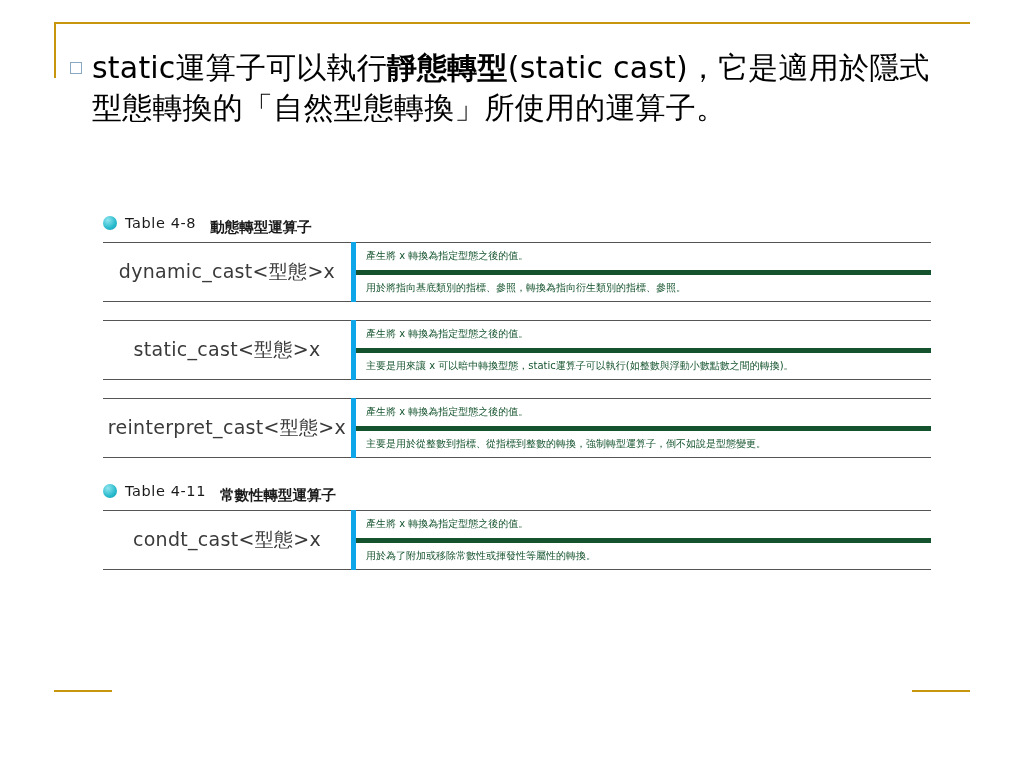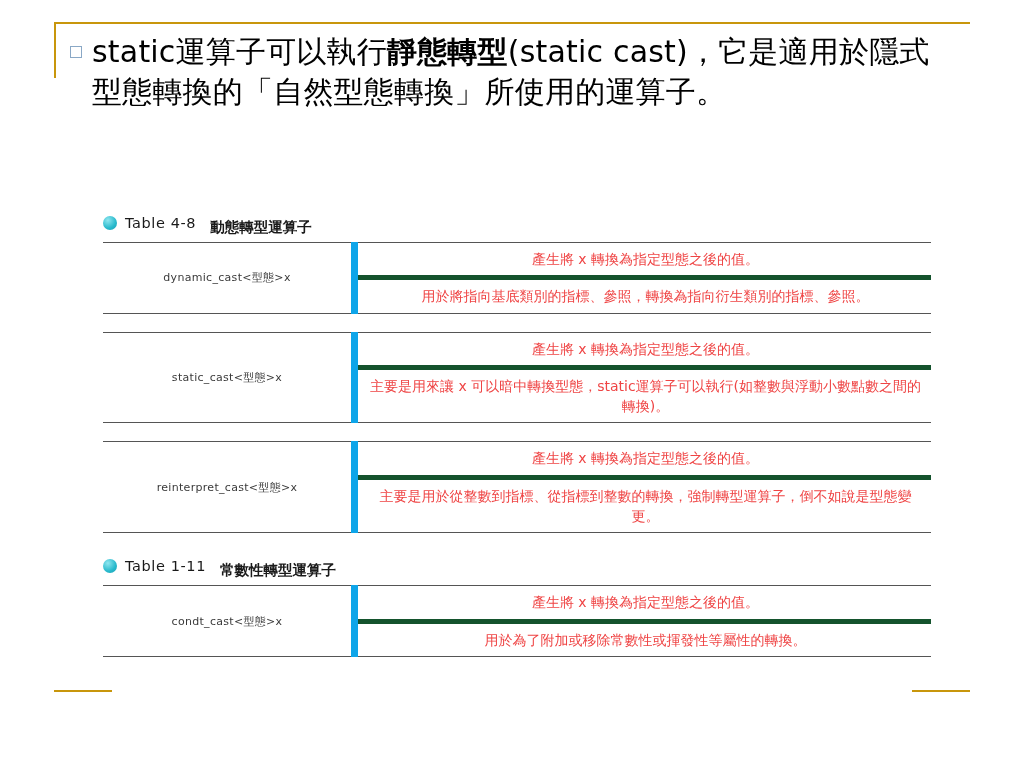--- a/index.html
+++ b/index.html
@@ -46,21 +46,21 @@
     top: 690px;
     width: 58px;
     height: 2px;
     background: #c8960c;
   }
 
   
   .bullet-block {
     position: absolute;
     left: 70px;
-    top: 32px;
+    top: 48px;
     width: 880px;
     display: flex;
     align-items: flex-start;
   }
   .bullet-marker {
     width: 22px;
     flex: 0 0 22px;
     padding-top: 14px;
     color: #7b9bbd;
     font-size: 14px;
@@ -123,41 +123,40 @@
     table-layout: fixed;
   }
   table.ops td {
     padding: 0;
     vertical-align: top;
   }
   table.ops .name-cell {
     width: 240px;
     border-top: 1.5px solid #555;
     border-bottom: 1.5px solid #555;
-    border-right: 7px solid #0ea5e9;
-    font-size: 11px;
+    border-right: 5px solid #0ea5e9;
+    font-size: 19px;
     color: #3a3a3a;
     text-align: center;
     font-family: "DejaVu Sans", "Liberation Sans", sans-serif;
     letter-spacing: 0.3px;
     vertical-align: middle;
     padding: 6px 4px;
   }
   table.ops .desc-cell {
     border-top: 1.5px solid #555;
     border-bottom: 1.5px solid #555;
     padding: 0;
   }
   .desc-line {
-    font-size: 14px;
-    color: #ef4444;
+    font-size: 10px;
+    color: #14532d;
     padding: 6px 8px 6px 10px;
     line-height: 1.45;
     font-family: "DejaVu Sans", "Liberation Sans", sans-serif;
-    text-align: center;
   }
   .desc-line + .desc-line {
     border-top: 5px solid #14532d;
   }
 </style>
 </head>
 <body>
 
 <div class="frame-top-line"></div>
 <div class="frame-left-line"></div>
@@ -209,21 +208,21 @@
       <td class="desc-cell">
         <div class="desc-line">產生將 x 轉換為指定型態之後的值。</div>
         <div class="desc-line">主要是用於從整數到指標、從指標到整數的轉換，強制轉型運算子，倒不如說是型態變更。</div>
       </td>
     </tr>
   </tbody>
     </table>
 
   <div class="tbl-caption">
     <span class="dot"></span>
-    <span class="cap-id">Table 1-11</span>
+    <span class="cap-id">Table 4-11</span>
     <span class="cap-title">常數性轉型運算子</span>
   </div>
   <table class="ops">
     <tbody>
         <tr>
       <td class="name-cell">condt_cast&lt;型態&gt;x</td>
       <td class="desc-cell">
         <div class="desc-line">產生將 x 轉換為指定型態之後的值。</div>
         <div class="desc-line">用於為了附加或移除常數性或揮發性等屬性的轉換。</div>
       </td>

